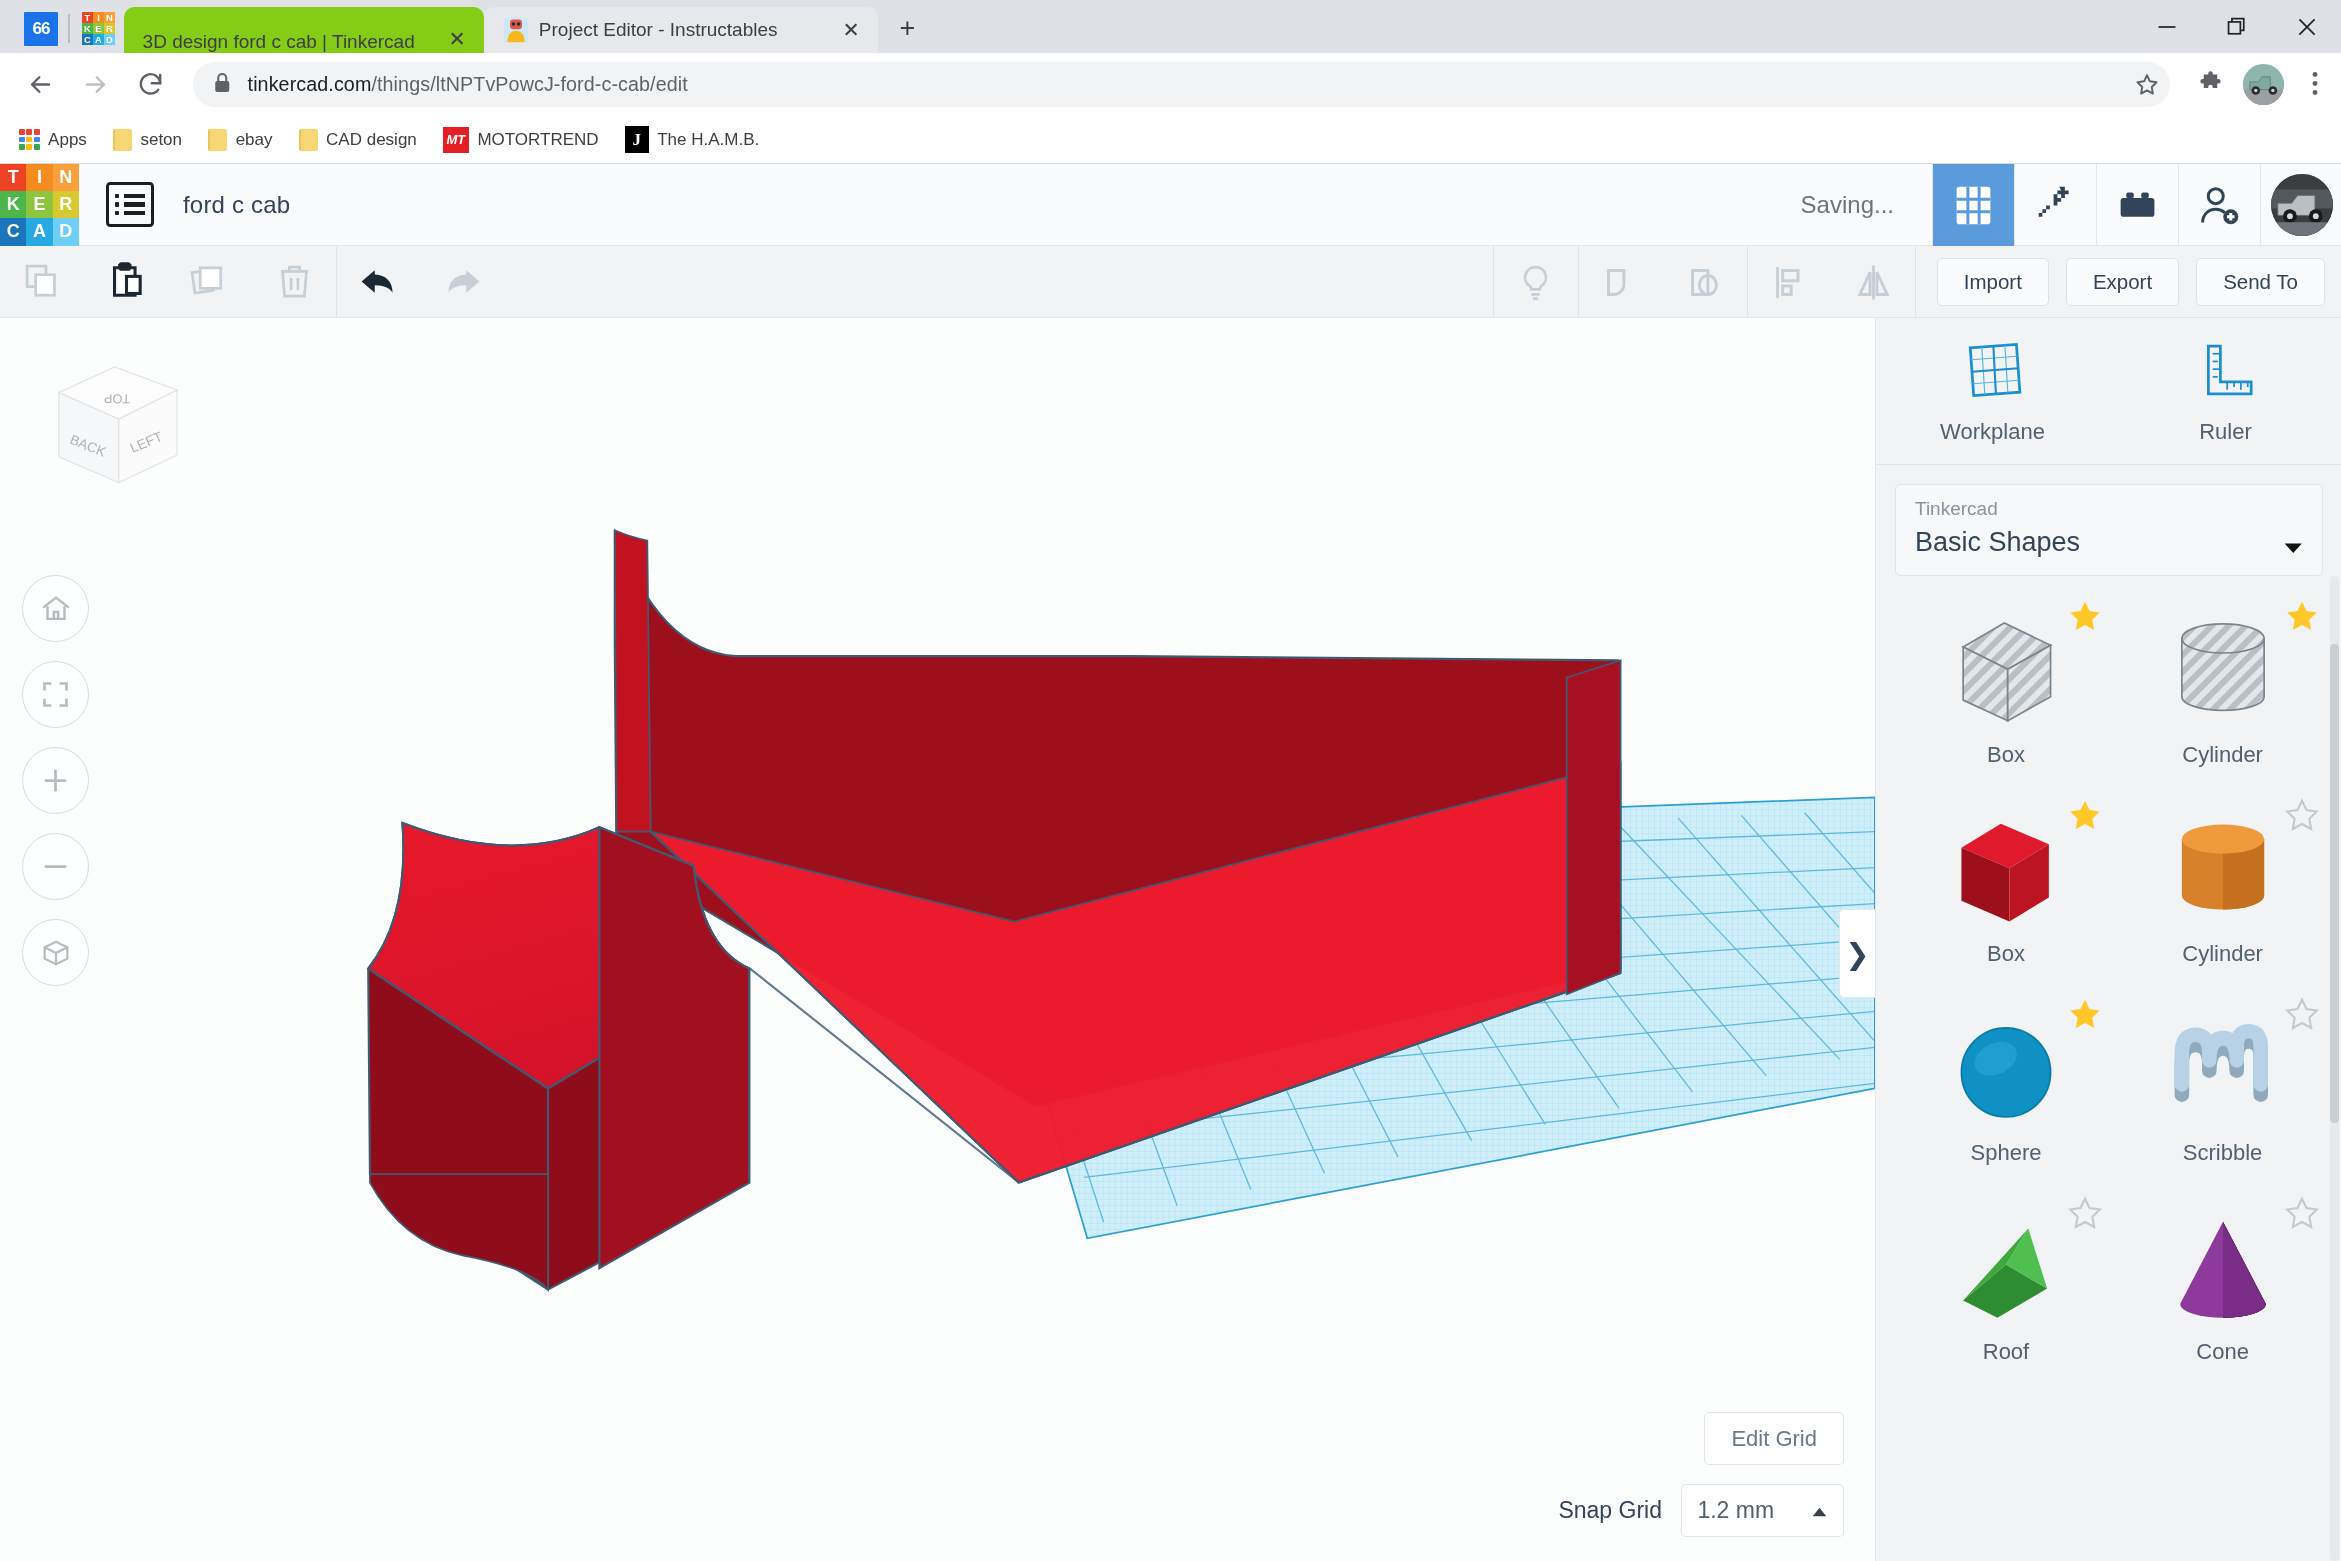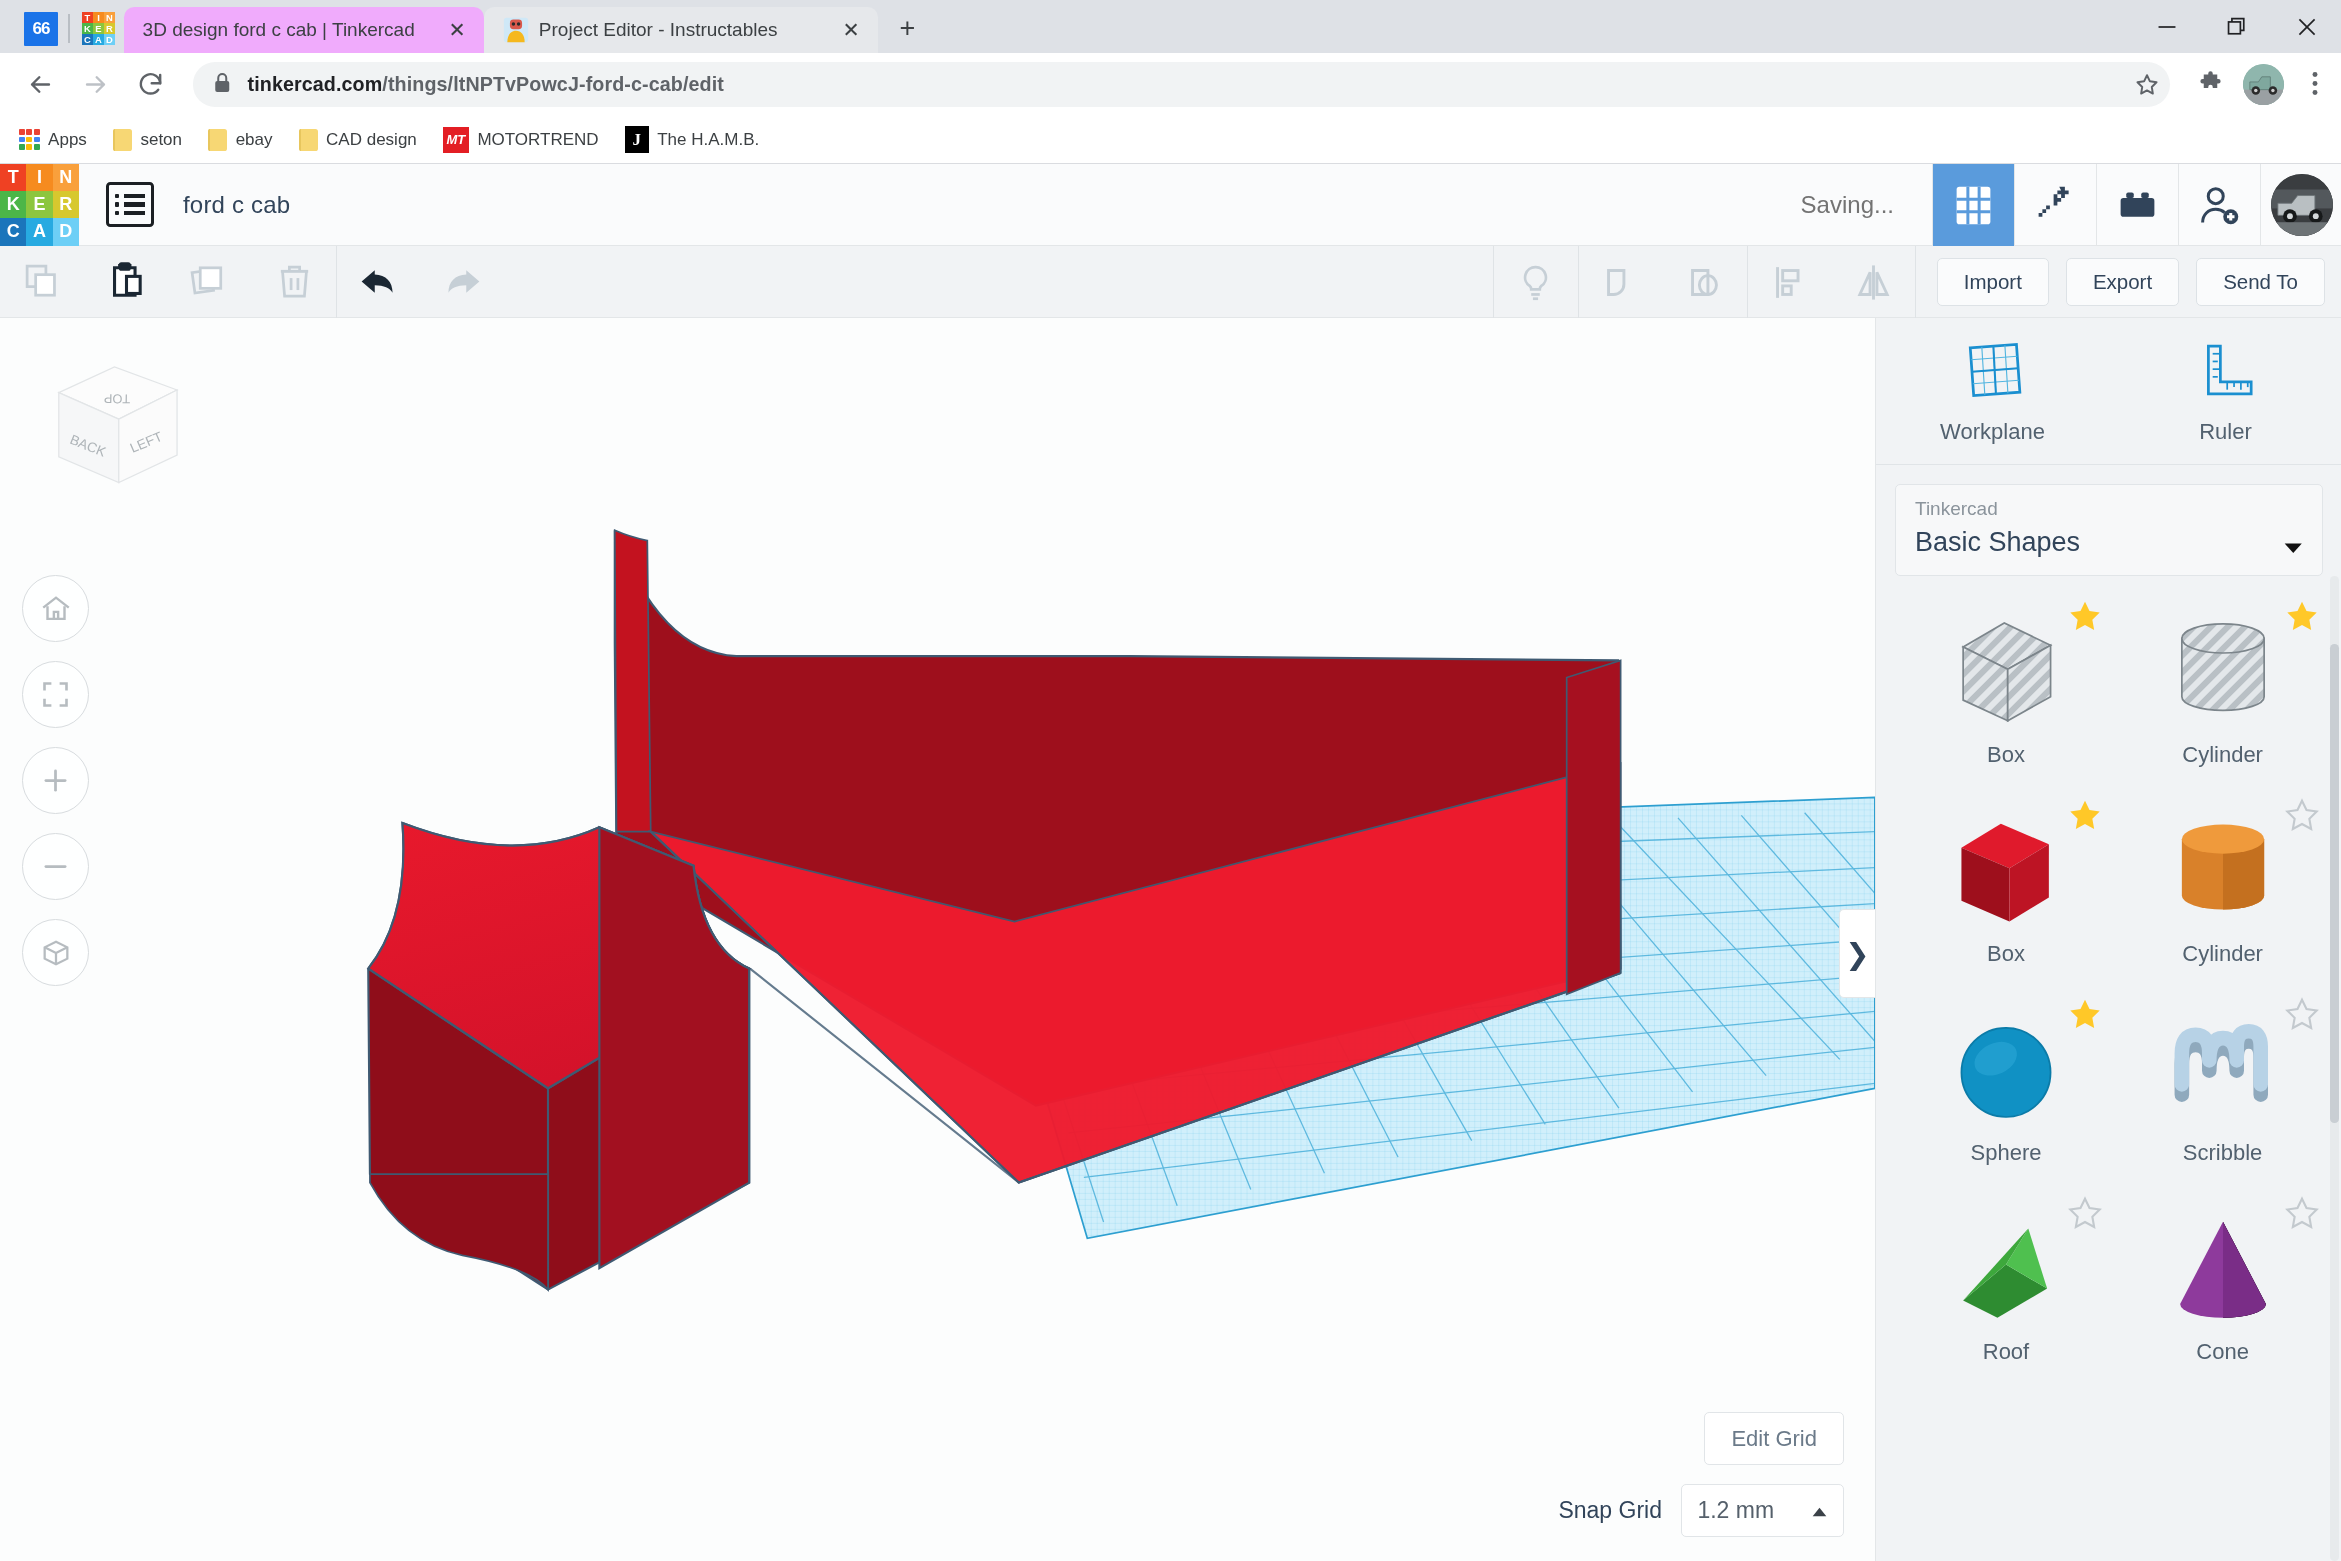--- a/index.html
+++ b/index.html
@@ -28,21 +28,21 @@
   .tclogo-mini { width: 33px; height: 33px; margin: 0 8.6px 7.7px 0;
     display: grid; grid-template-columns: repeat(3, 1fr); grid-template-rows: repeat(3, 1fr); }
   .tclogo-mini span { display:block; color:#fff; font-size:9.4px; font-weight:bold;
     display:flex; align-items:center; justify-content:center; line-height:1; }
 
   .tab {
     height: 46px; min-width: 257px; max-width: 428px;
     display: flex; align-items: center; padding: 0 12px 0 19px; gap: 10.3px;
     border-top-left-radius: 10.3px; border-top-right-radius: 10.3px; position: relative;
   }
-  .tab.active { background: #f0abfc; }
+  .tab.active { background: #84cc16; align-items: flex-end; }
   .tab.inactive { background: #e6e8eb; }
   .tab-favicon { width: 26px; height: 26px; flex: 0 0 26px; }
   .tab-title {
     flex: 1; font-size: 19px; color: #3c4043; white-space: nowrap;
     overflow: hidden; text-overflow: ellipsis;
   }
   .tab-close {
     width: 29px; height: 29px; flex: 0 0 29px; display: flex;
     align-items: center; justify-content: center; font-size: 20.5px; color: #3c4043;
   }
@@ -59,21 +59,21 @@
     padding: 0 15.4px; gap: 5.1px;
   }
   .navbtn {
     width: 50px; height: 50px; display: flex; align-items: center;
     justify-content: center; border-radius: 50%;
   }
   .omnibox {
     flex: 1; height: 45px; background: #f1f3f4; border-radius: 22px;
     display: flex; align-items: center; padding: 0 19px; gap: 15.4px; margin: 0 12px;
   }
-  .omnibox .url { font-size: 19.7px; color: #202124; letter-spacing: 0.1px; font-weight: bold; }
+  .omnibox .url { font-size: 19.7px; color: #202124; letter-spacing: 0.1px; }
   .omnibox .url .dim { color: #5f6368; }
   .star-btn { width: 45px; height: 45px; border-radius: 50%; background: #f1f3f4;
     display: flex; align-items: center; justify-content: center; margin-left: -60px; }
   .ext-icons { display: flex; align-items: center; gap: 19px; padding-left: 22px; }
   .avatar-sm { width: 41px; height: 41px; border-radius: 50%; overflow: hidden;
     background: linear-gradient(#9bbfb6, #6b8c84); position: relative; }
 
   .bookmarks {
     height: 48px; background: #ffffff; display: flex; align-items: center;
     padding: 0 19px; gap: 26px; border-bottom: 0.9px solid #dadce0;

